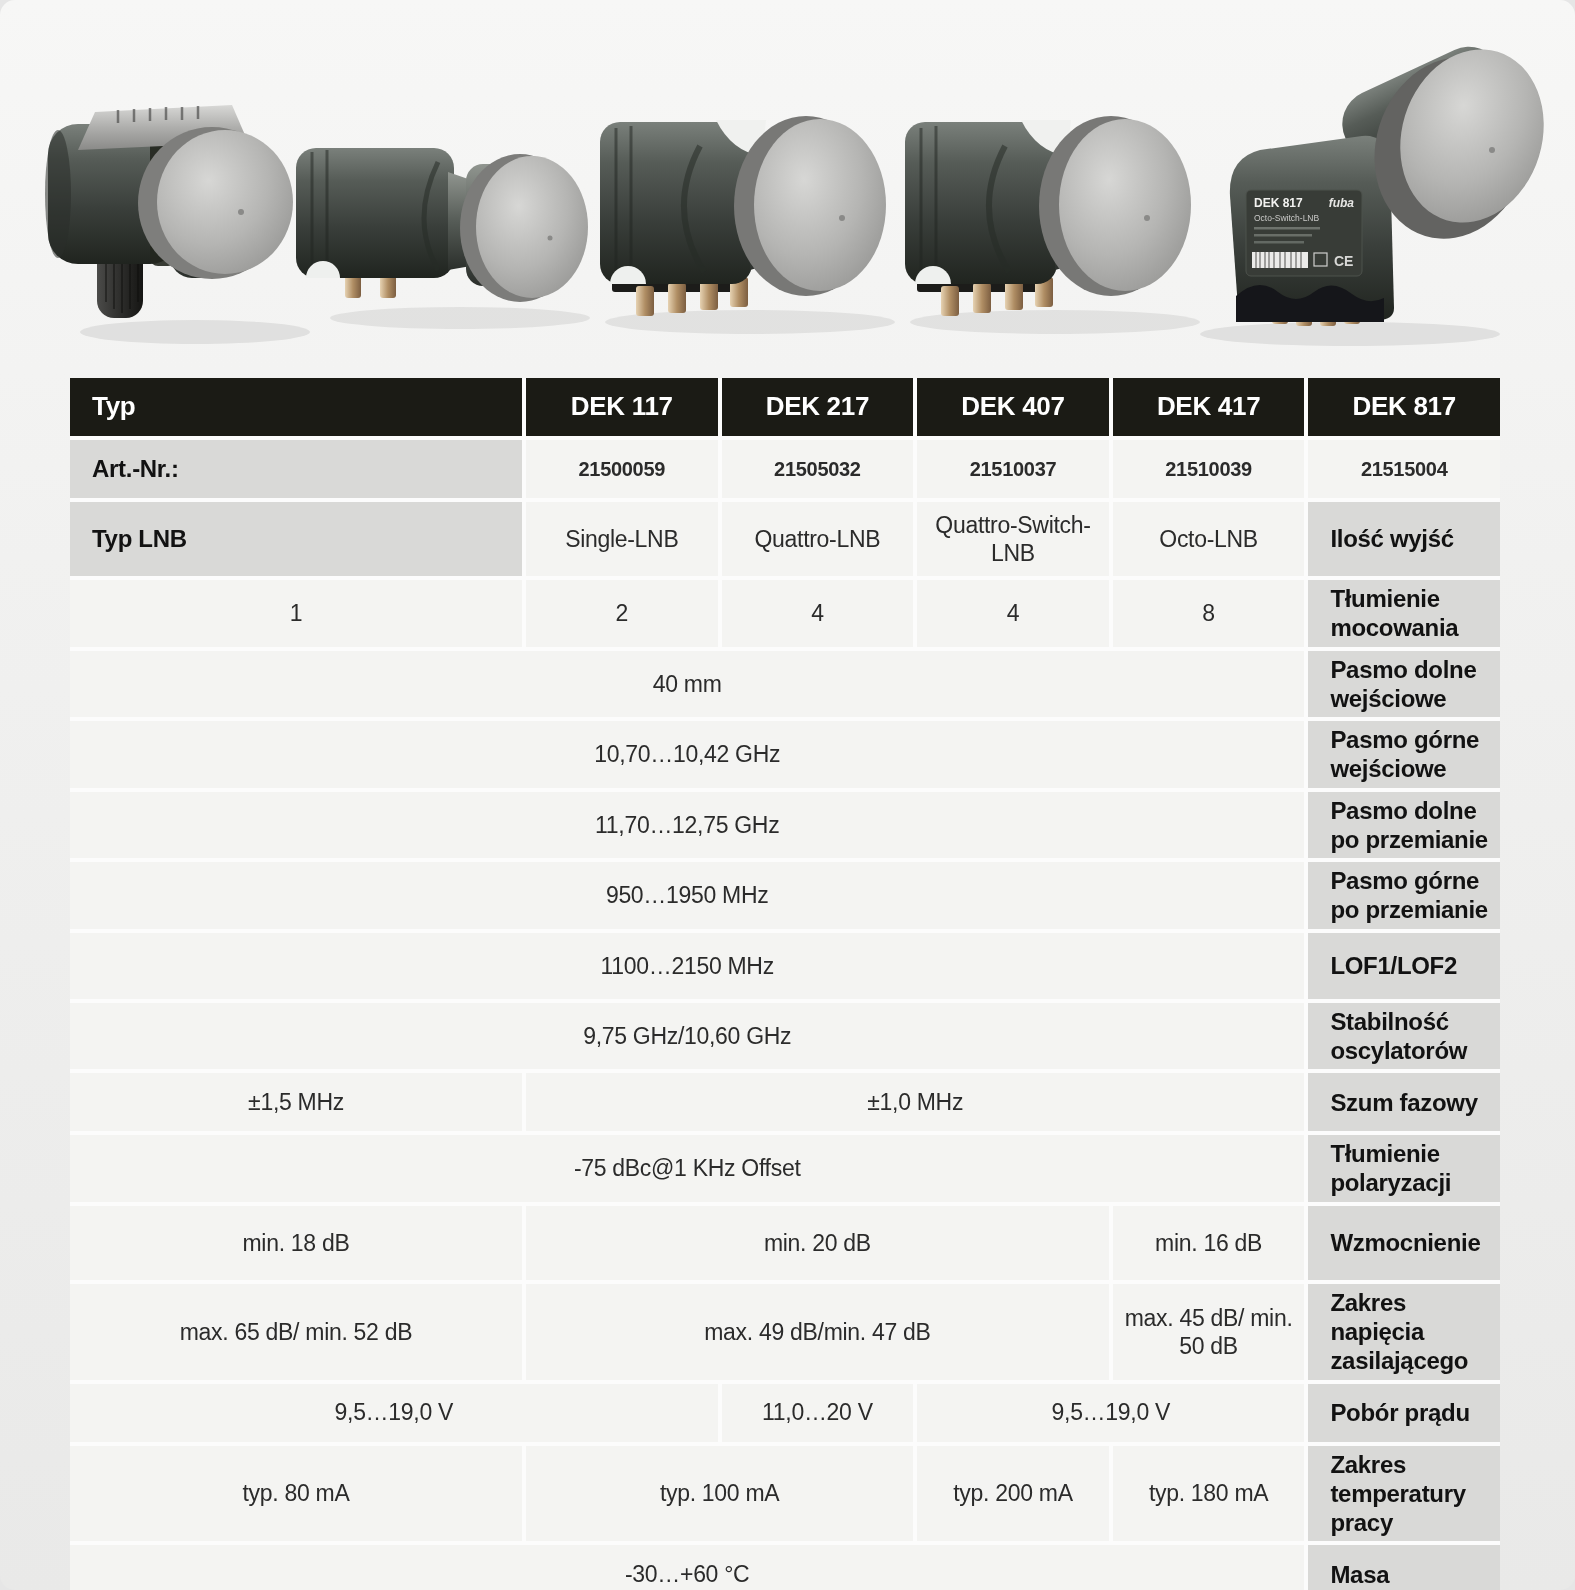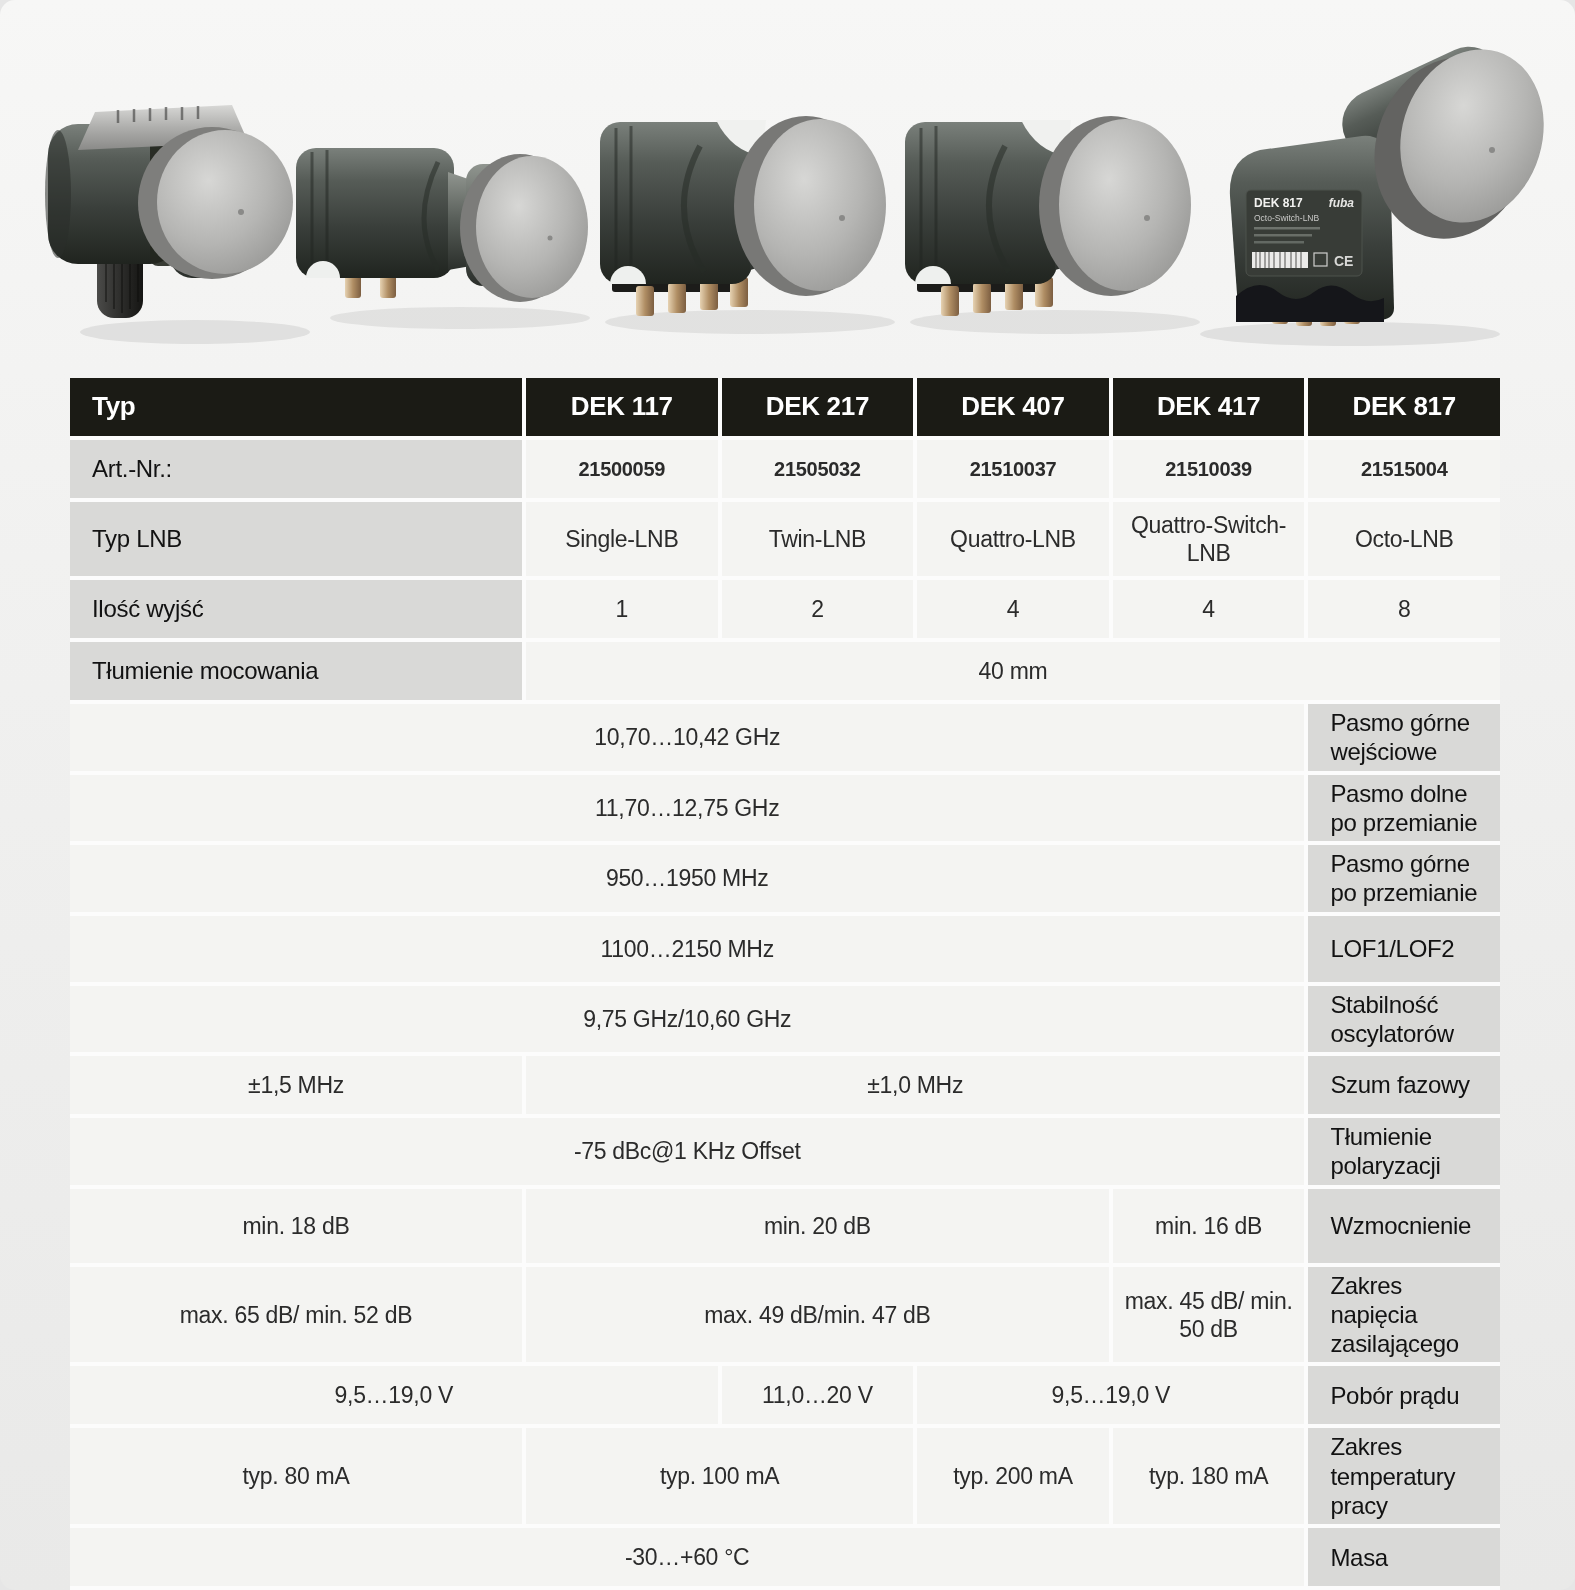--- a/index.html
+++ b/index.html
@@ -6,21 +6,21 @@
   .canvas{position:relative;width:1575px;height:1590px;overflow:hidden;
     background:linear-gradient(180deg,#f7f7f6 0%,#f1f1f0 35%,#e9e9e8 100%);
     font-family:"Liberation Sans","DejaVu Sans",sans-serif;border-radius:15px;}
   .products{position:absolute;top:0;left:0;width:1575px;height:378px;}
   .spec-table{position:absolute;top:378px;left:70px;width:1430px;
     display:grid;grid-template-columns:452px repeat(5,1fr);gap:4px;background:#fcfcfc;}
   .cell{display:flex;align-items:center;justify-content:center;text-align:center;
     background:#f4f4f2;color:#2b2b2b;font-size:23px;min-height:58px;
     padding:4px 10px;box-sizing:border-box;line-height:1.22;letter-spacing:-0.3px;}
   .cell.label{justify-content:flex-start;text-align:left;background:#d9d9d7;
-    font-weight:normal;color:#121212;font-size:24px;padding-left:22px;}
+    font-weight:bold;color:#121212;font-size:24px;padding-left:22px;}
   .cell.head{background:#1b1b15;color:#ffffff;font-weight:bold;font-size:26px;}
   .b{font-weight:bold;font-size:20px;}
   .sp2{grid-column:span 2}.sp3{grid-column:span 3}.sp4{grid-column:span 4}.sp5{grid-column:span 5}
   .t66{min-height:66px}.t72{min-height:74px}
 </style>
 </head>
 <body>
 
 <div class="canvas">
 
@@ -156,35 +156,35 @@
 
     <div class="cell label">Art.-Nr.:</div>
     <div class="cell b">21500059</div>
     <div class="cell b">21505032</div>
     <div class="cell b">21510037</div>
     <div class="cell b">21510039</div>
     <div class="cell b">21515004</div>
 
     <div class="cell label t72">Typ LNB</div>
     <div class="cell t72">Single-LNB</div>
-    <div class="cell t72">Twin-LNB</div>
     <div class="cell t72">Quattro-LNB</div>
     <div class="cell t72">Quattro-Switch-LNB</div>
     <div class="cell t72">Octo-LNB</div>
 
     <div class="cell label">Ilość wyjść</div>
     <div class="cell">1</div>
     <div class="cell">2</div>
     <div class="cell">4</div>
     <div class="cell">4</div>
     <div class="cell">8</div>
 
     <div class="cell label">Tłumienie mocowania</div>
     <div class="cell sp5">40 mm</div>
 
+    <div class="cell label t66">Pasmo dolne wejściowe</div>
     <div class="cell sp5 t66">10,70…10,42 GHz</div>
 
     <div class="cell label t66">Pasmo górne wejściowe</div>
     <div class="cell sp5 t66">11,70…12,75 GHz</div>
 
     <div class="cell label t66">Pasmo dolne po przemianie</div>
     <div class="cell sp5 t66">950…1950 MHz</div>
 
     <div class="cell label t66">Pasmo górne po przemianie</div>
     <div class="cell sp5 t66">1100…2150 MHz</div>

